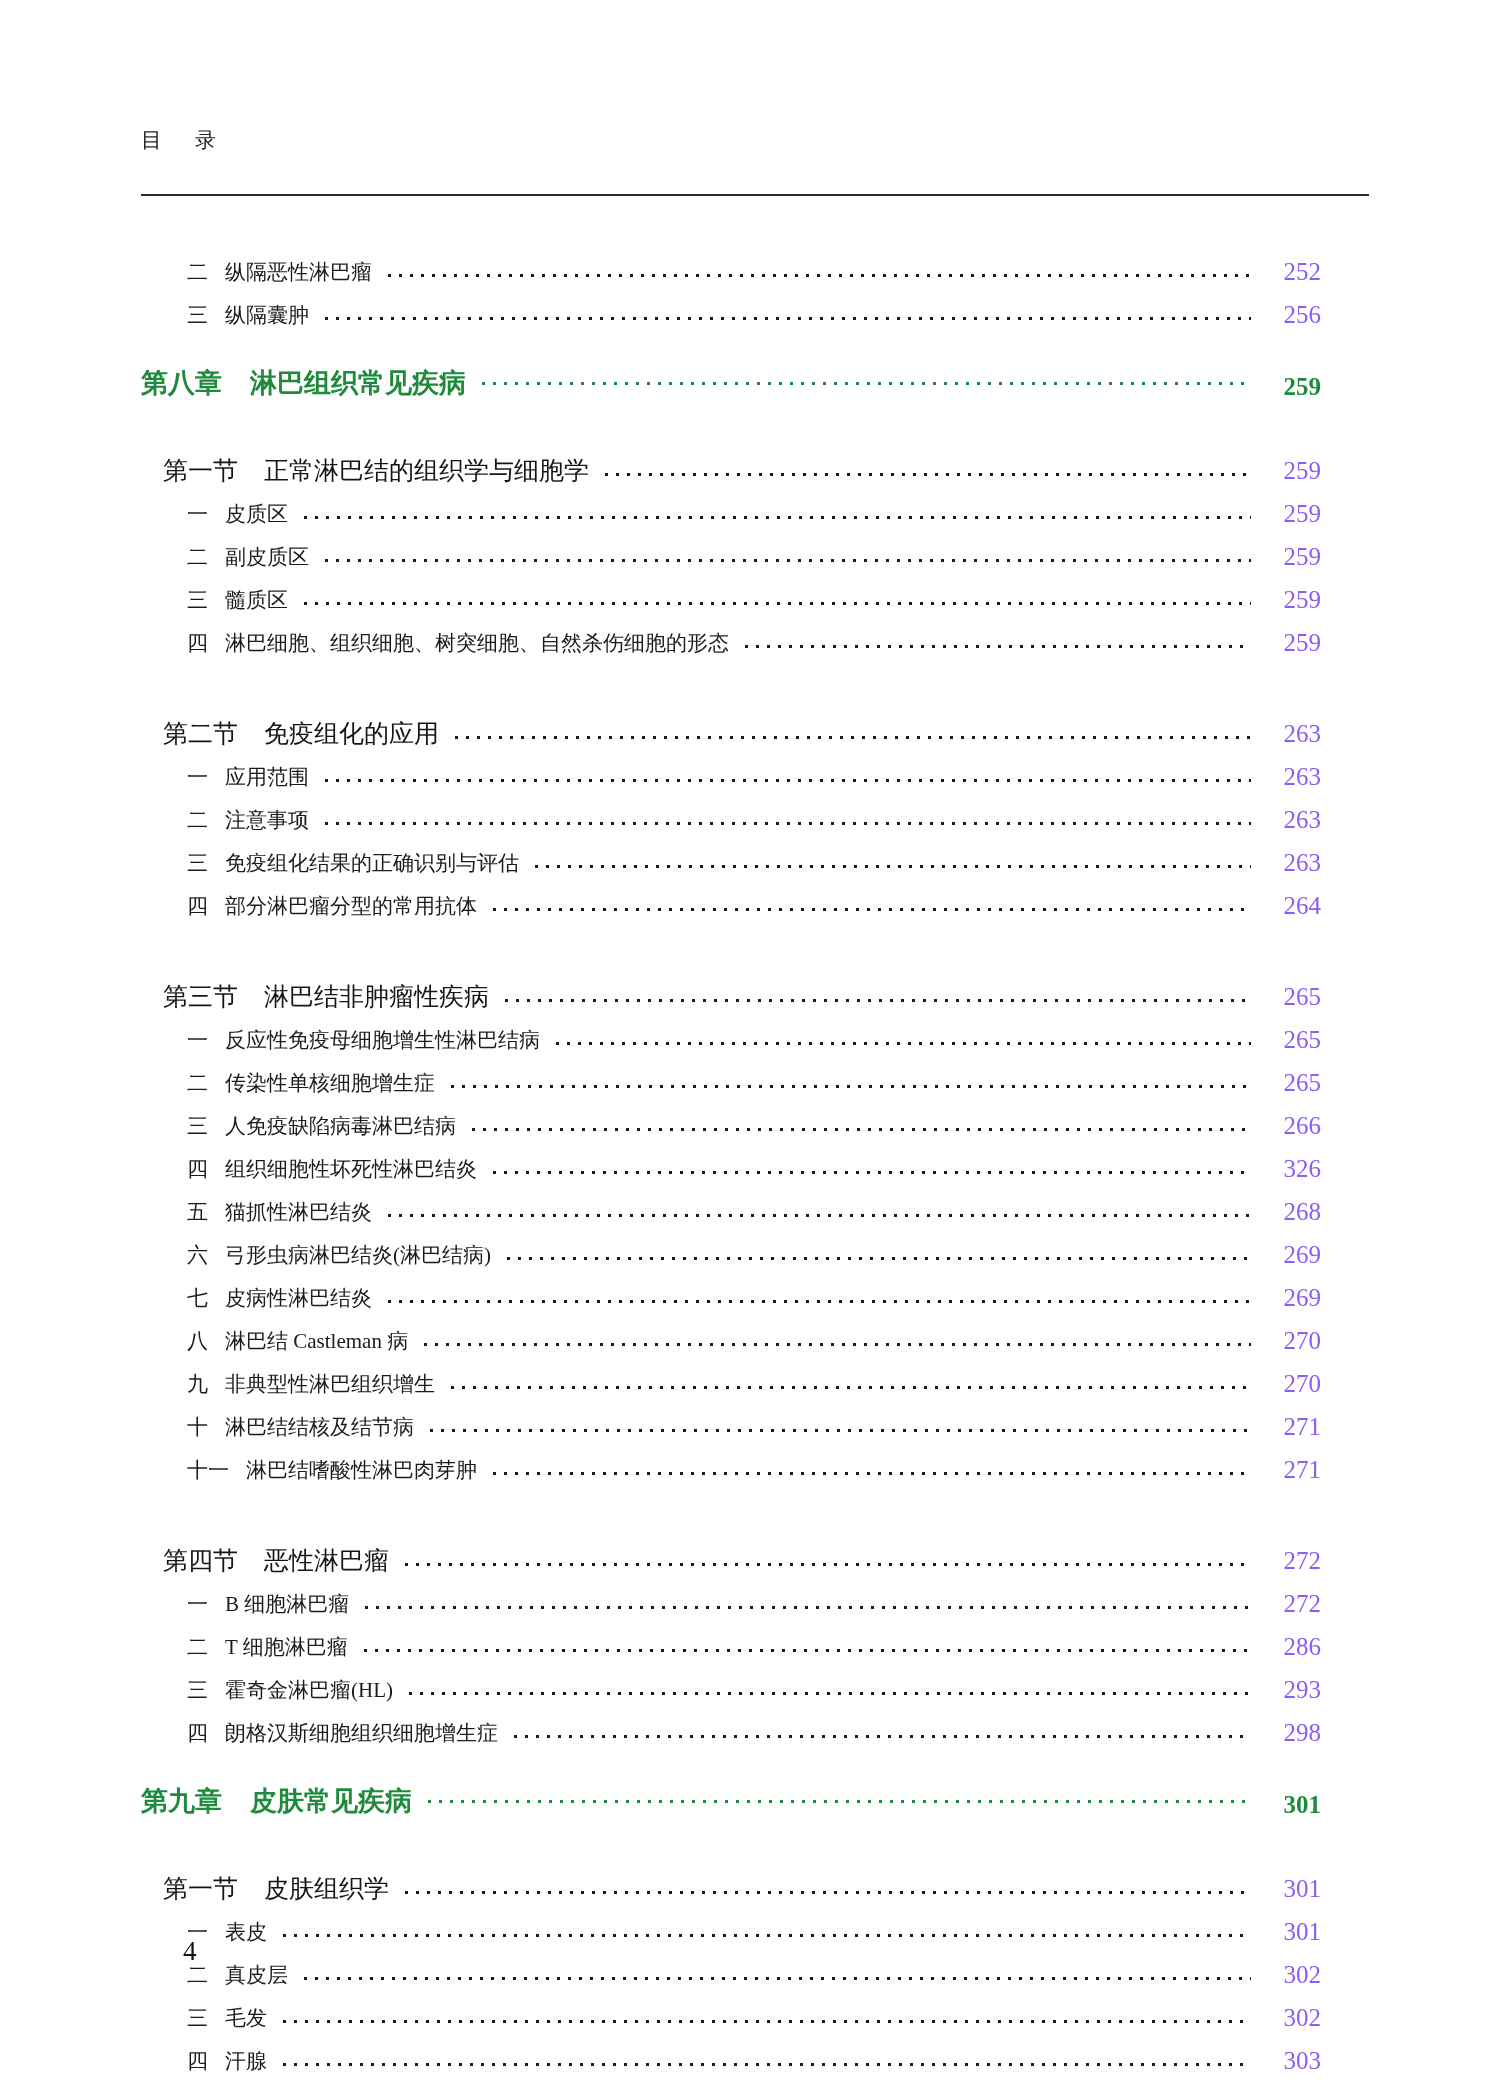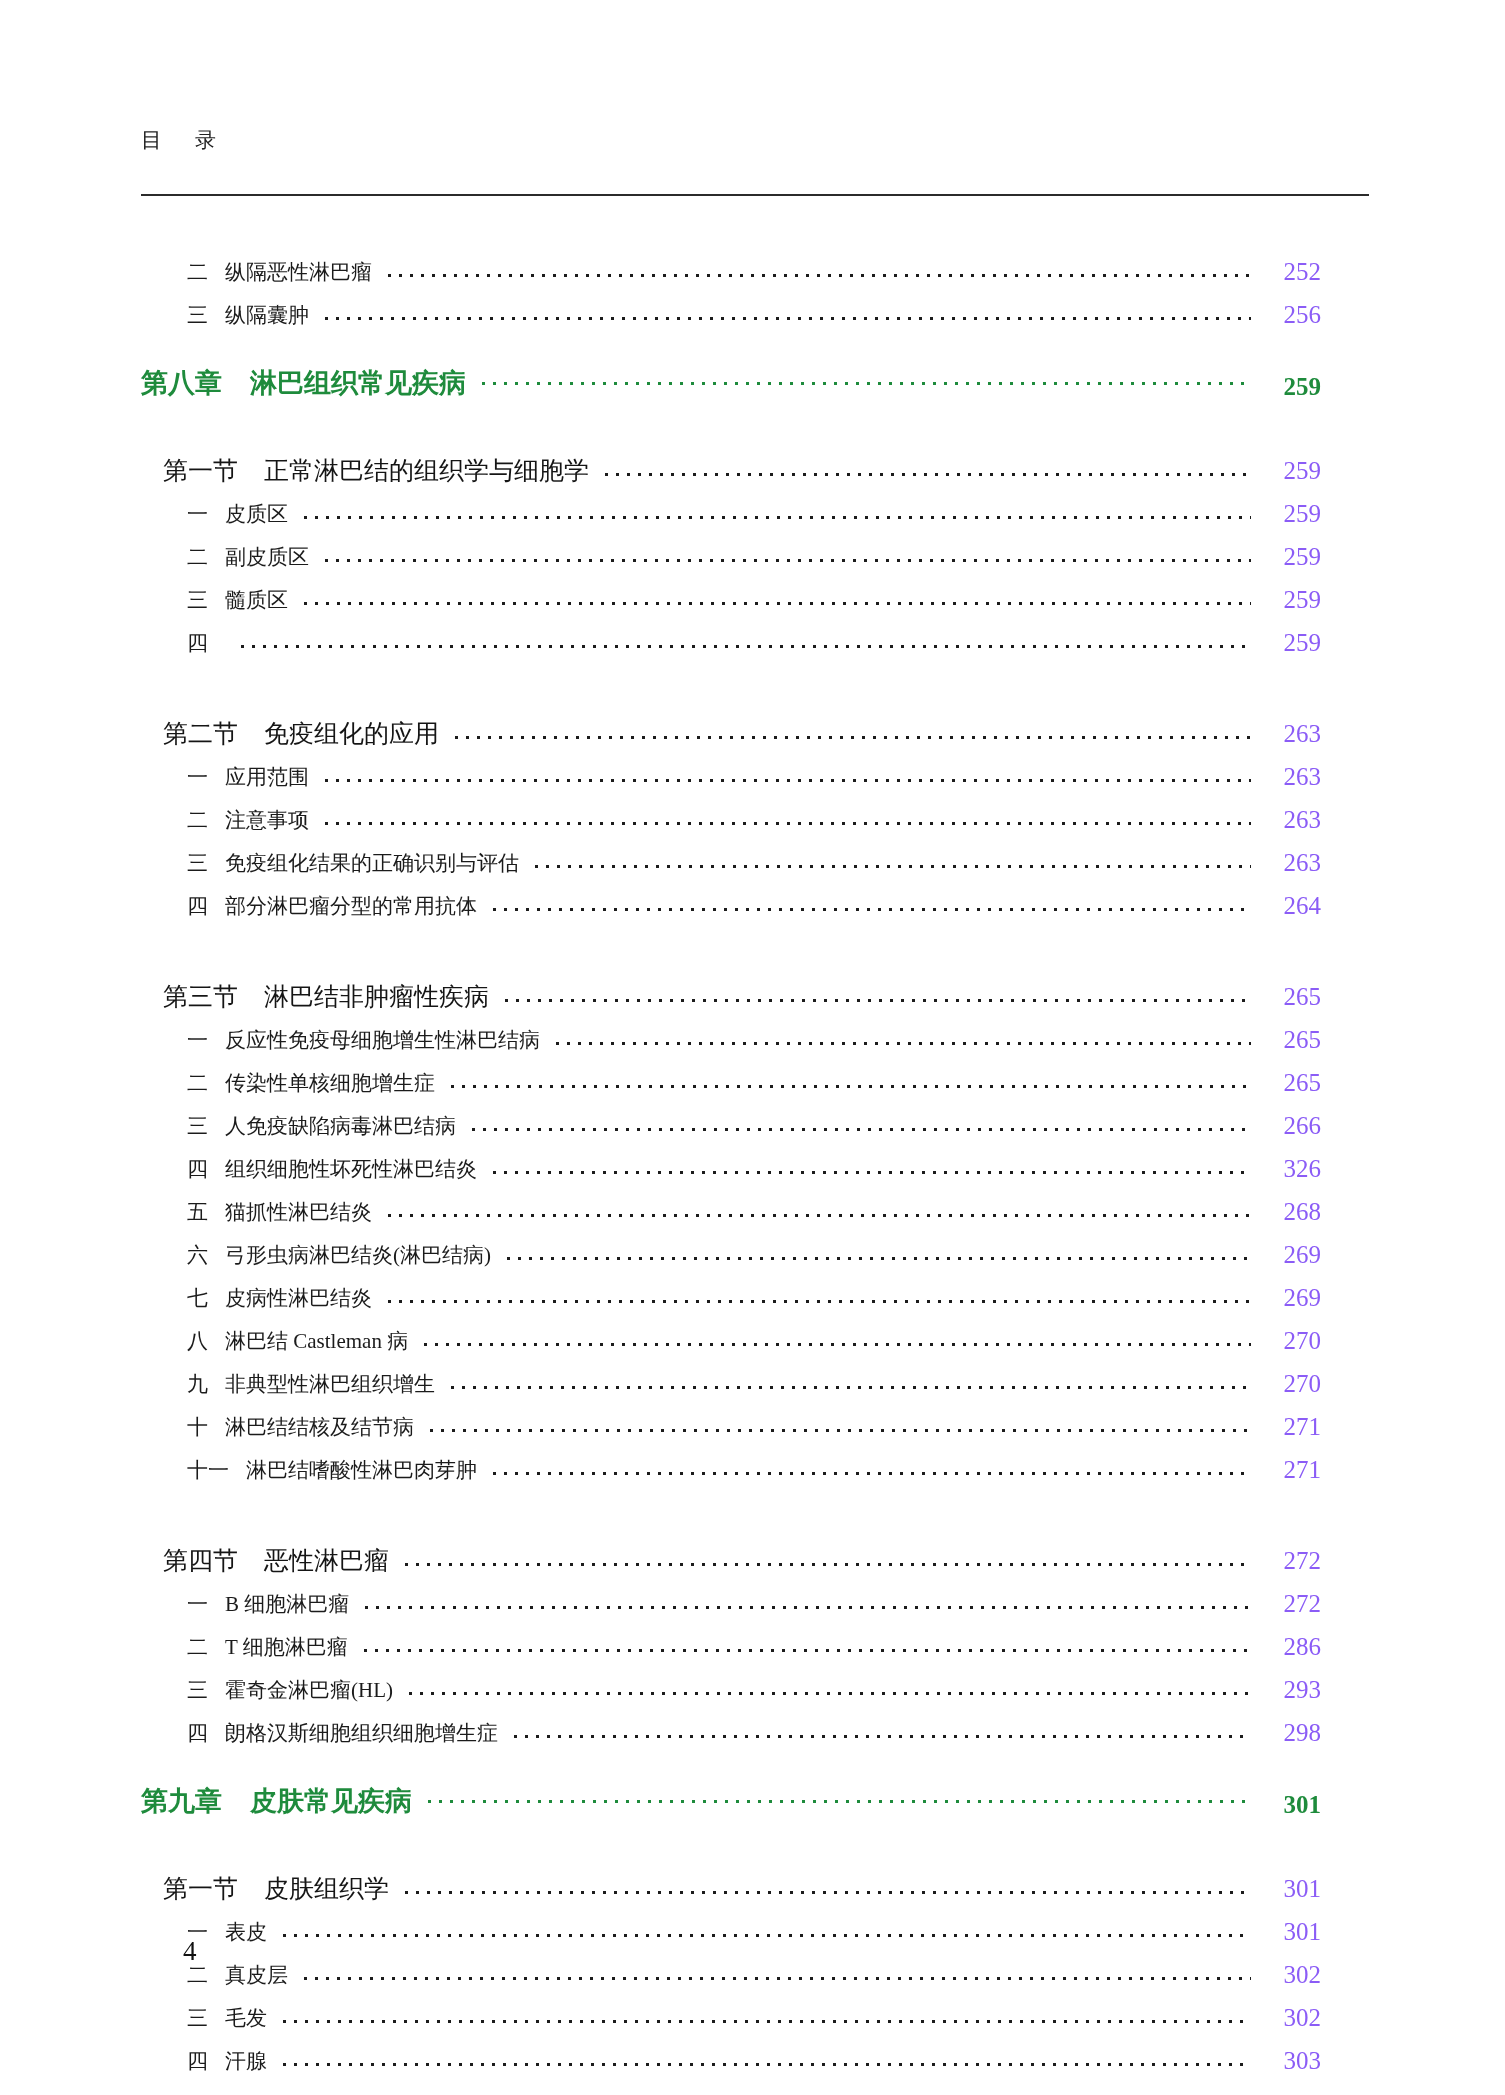--- a/index.html
+++ b/index.html
@@ -86,20 +86,21 @@
       <span class="pg">259</span>
     </div>
     <div class="row row--sub">
       <span class="num">三</span>
       <span class="txt">髓质区</span>
       <span class="leader"></span>
       <span class="pg">259</span>
     </div>
     <div class="row row--sub">
       <span class="num">四</span>
+      <span class="txt">淋巴细胞、组织细胞、树突细胞、自然杀伤细胞的形态</span>
       <span class="leader"></span>
       <span class="pg">259</span>
     </div>
     <div class="row row--section">
       <span class="num">第二节</span>
       <span class="txt">免疫组化的应用</span>
       <span class="leader"></span>
       <span class="pg">263</span>
     </div>
     <div class="row row--sub">

